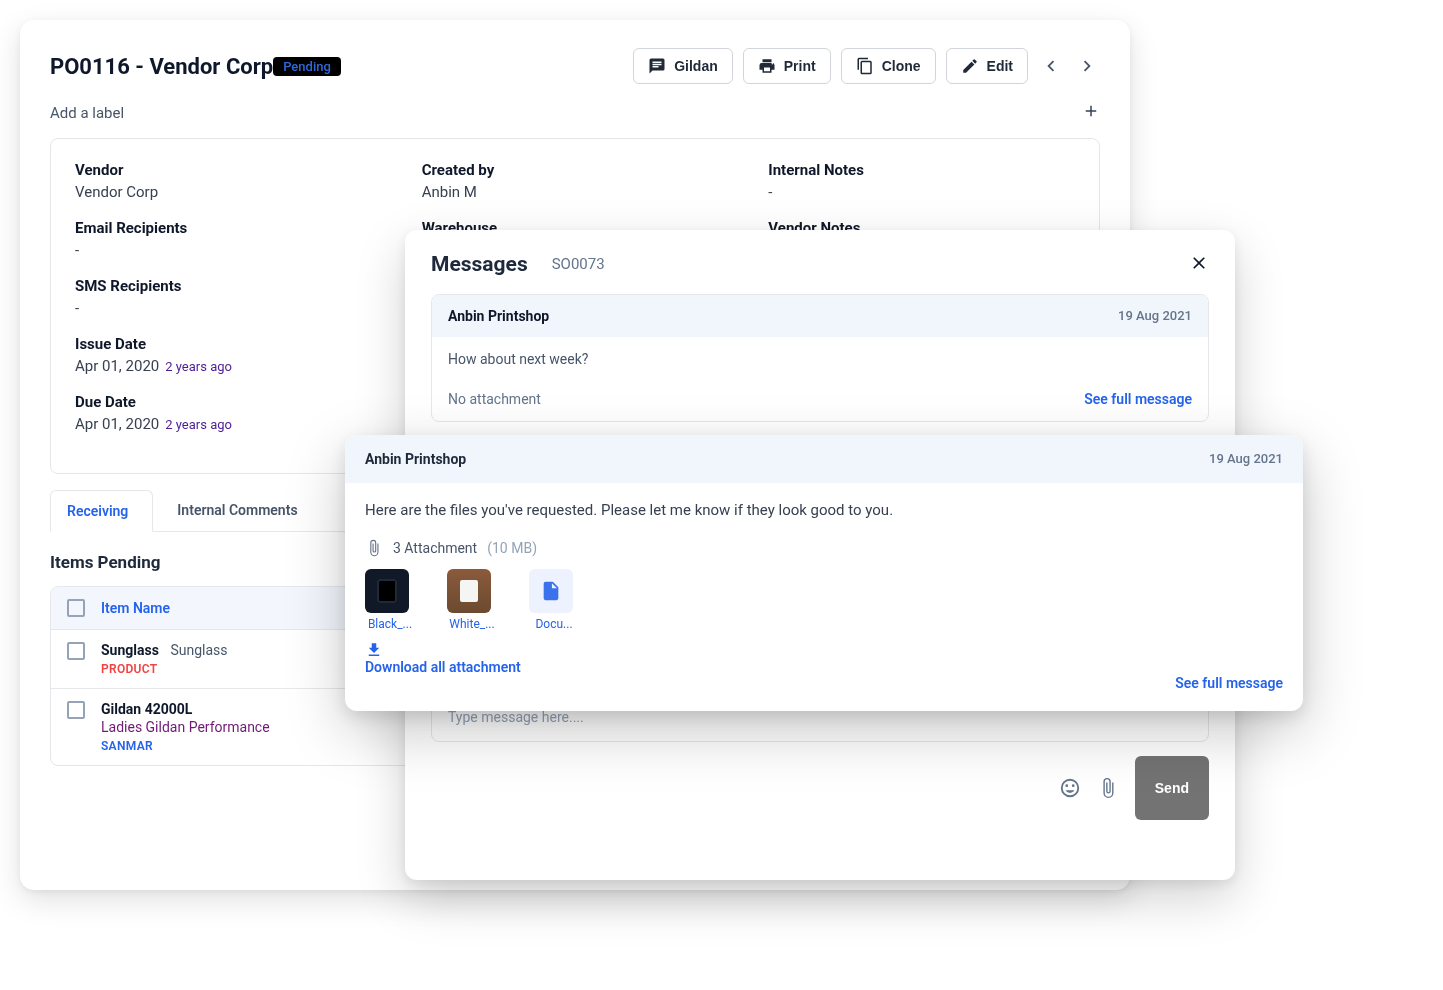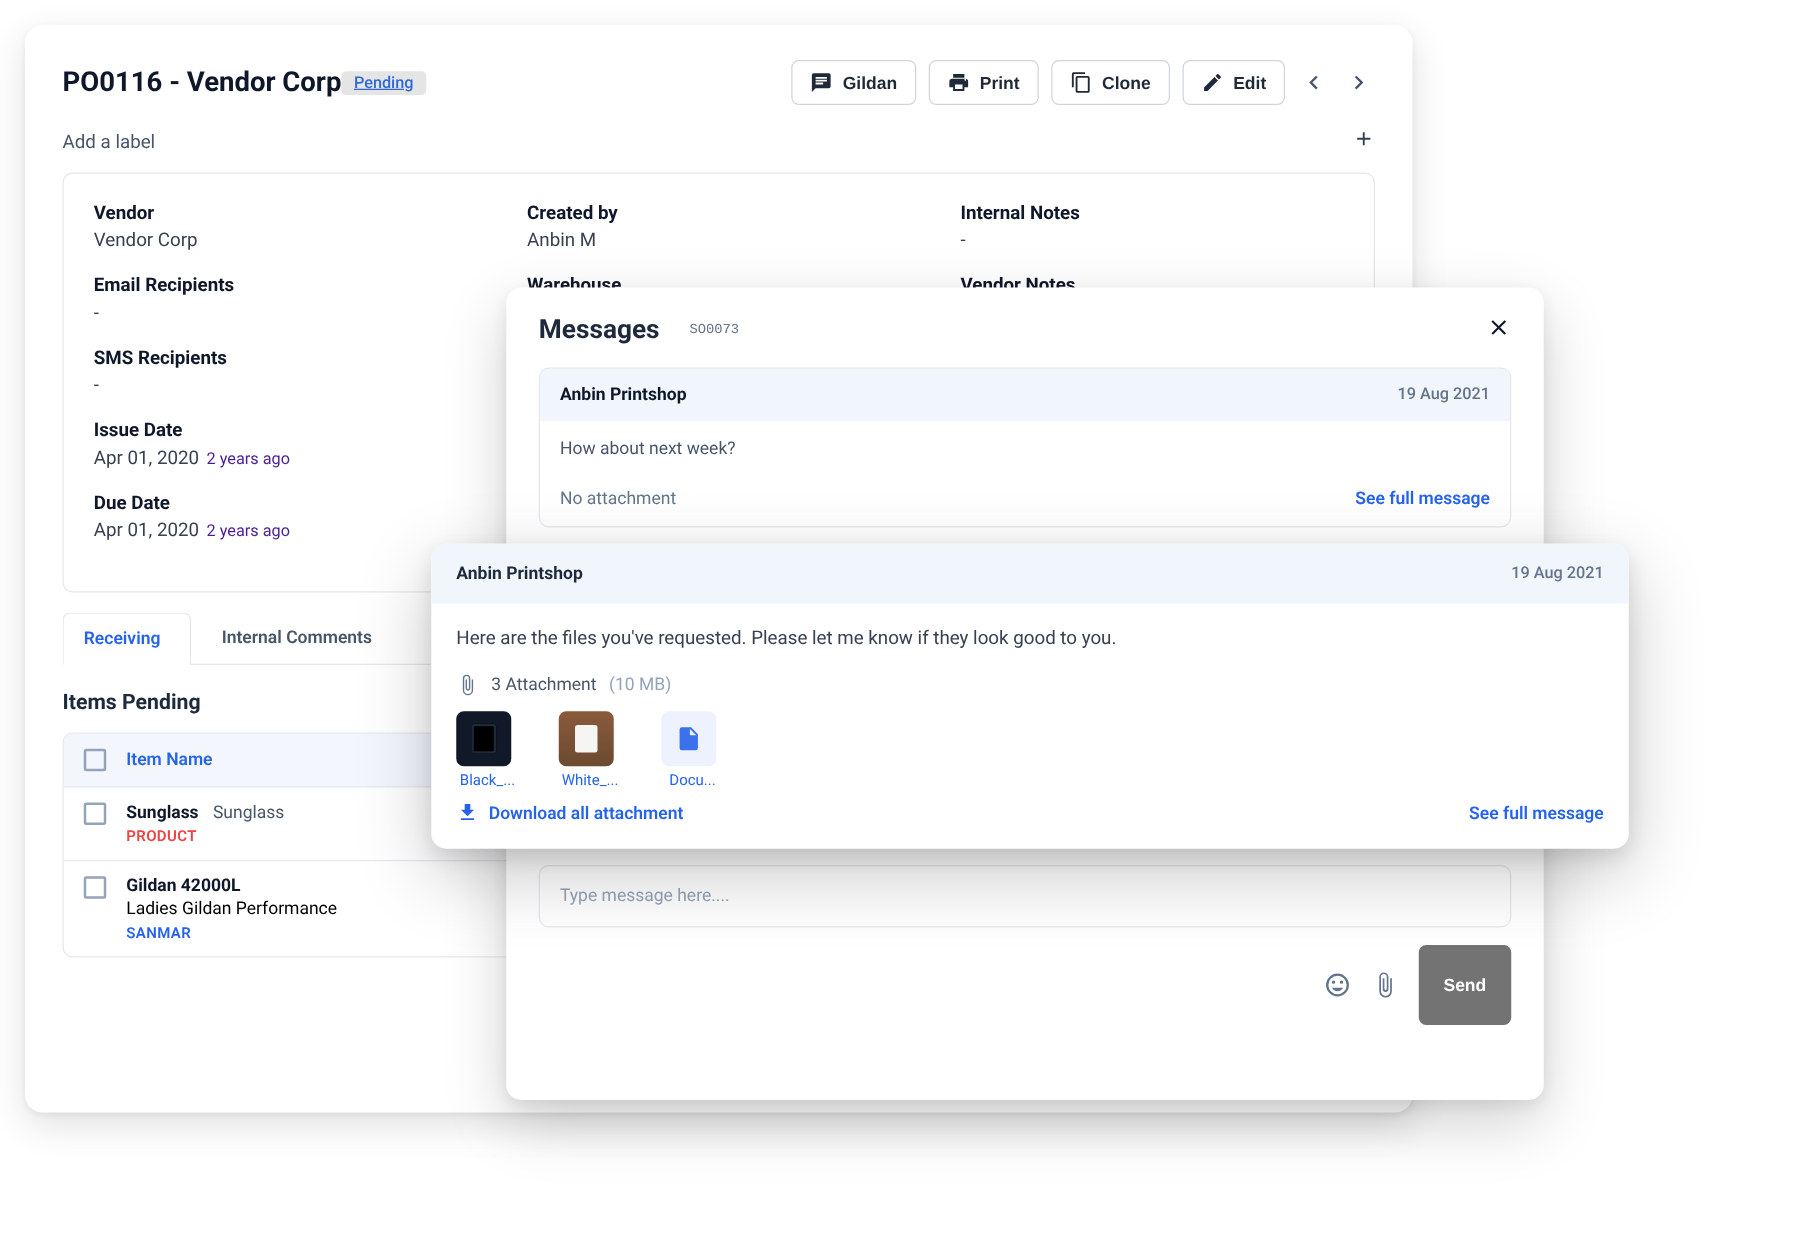--- a/index.html
+++ b/index.html
@@ -31,27 +31,26 @@
   .header-row {
     display: flex;
     align-items: center;
   }
   .po-title {
     font-size: 22px;
     font-weight: 700;
     color: #0f172a;
   }
   .badge {
-    background: #e5e5e5;
+    background: #000000;
     color: #2e69db;
     font-size: 13px;
     border-radius: 4px;
     padding: 2px 10px;
     font-weight: 500;
-    text-decoration: underline;
   }
 
   .toolbar {
     margin-left: auto;
     display: flex;
     gap: 10px;
     align-items: center;
   }
   .btn {
     display: inline-flex;
@@ -138,42 +137,42 @@
     width:18px; height:18px; border:2px solid #94a3b8; border-radius:2px;
     margin-right:16px; display:inline-block;
   }
   .trow {
     display:flex; align-items:flex-start;
     padding: 12px 16px;
     border-top:1px solid #e5e7eb;
   }
   .item-title { font-weight:700; color:#0f172a; }
   .item-sub { color:#475569; margin-left:8px; }
-  .item-desc { color:#000000; margin-top:2px; }
+  .item-desc { color:#701a75; margin-top:2px; }
   .item-tag { font-size:12px; letter-spacing:.3px; margin-top:4px; font-weight:600; }
   .tag-product { color:#ef4444; }
   .tag-sanmar { color:#2563eb; }
 
   
   .messages-panel {
     position: absolute;
     left: 385px; top: 210px;
     width: 830px;
     height: 650px;
     background: #fff;
     border-radius: 12px;
     box-shadow: 0 18px 50px rgba(0,0,0,0.18), 0 4px 12px rgba(0,0,0,0.08);
     padding: 22px 26px;
   }
   .msg-header {
     display:flex; align-items:center; gap:24px;
     margin-bottom: 18px;
   }
   .msg-title { font-size:21px; font-weight:700; }
-  .msg-ref { color:#64748b; font-size:11px;font-family:Liberation Mono, monospace; }
+  .msg-ref { color:#64748b; font-size:15px; }
   .close-x { margin-left:auto; cursor:pointer; }
   .close-x svg { width:20px; height:20px; fill:#0f172a; }
 
   .msg-card {
     border: 1px solid #e5e7eb;
     border-radius: 8px;
     overflow:hidden;
     margin-bottom: 16px;
   }
   .msg-top {
@@ -236,21 +235,21 @@
     font-size:20px;
   }
   .thumb.black { background:#111827; position:relative; }
   .thumb.black::after{content:""; position:absolute; width:20px; height:24px; background:#000; border-radius:3px; box-shadow:0 0 0 2px #1f2937 inset;}
   .thumb.brown { background:linear-gradient(#8b5a3c,#6b4a30); position:relative;}
   .thumb.brown::after{content:""; position:absolute; width:18px; height:22px; background:#f5f5f4; border-radius:2px;}
   .thumb.doc { background:#eef2ff; }
   .thumb.doc svg { width:22px; height:22px; fill:#3b72eb; }
   .thumb-col { text-align:center; width:50px; }
   .thumb-label { color:#2563eb; font-size:12px; margin-top:4px; overflow:hidden; text-overflow:ellipsis; white-space:nowrap; }
-  .download-row { display:flex; align-items:flex-end; margin-top:10px; }
+  .download-row { display:flex; align-items:flex-start; margin-top:10px;flex-direction:column; }
   .download-row svg { width:18px; height:18px; fill:#2563eb; margin-right:8px; }
 </style>
 </head>
 <body>
 
 <div class="canvas">
 
   <div class="main-panel">
 
     <div class="header-row">

